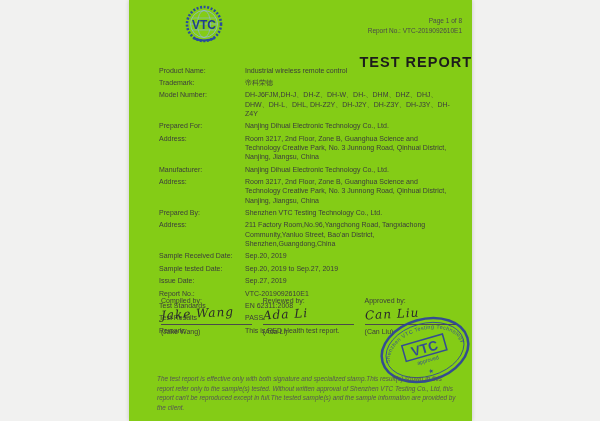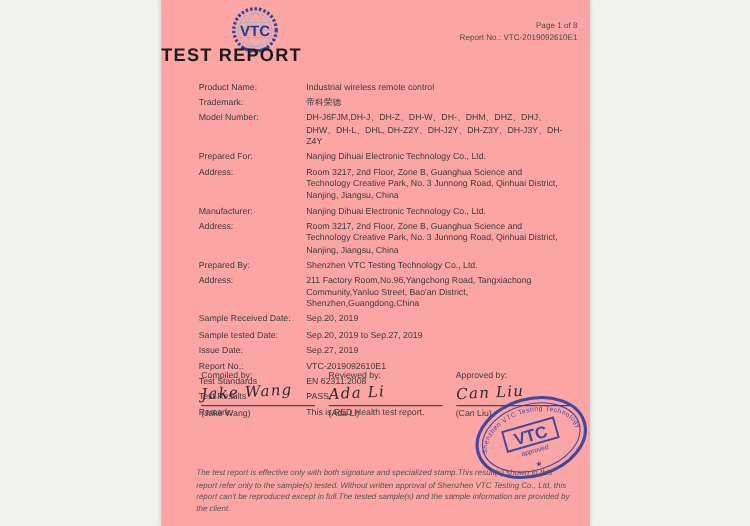--- a/index.html
+++ b/index.html
@@ -4,31 +4,31 @@
 <style>
   html,body{margin:0;padding:0;}
   body{
     width:600px;height:421px;overflow:hidden;
     background:#f1f1f0;
     font-family:"Liberation Sans","DejaVu Sans",sans-serif;
     position:relative;
   }
   .page{
     position:absolute;left:129px;top:0;width:343px;height:421px;
-    background:#fca5a5;
+    background:#84cc16;
     box-shadow:0 0 4px rgba(0,0,0,0.18);
   }
   
   .logo{position:absolute;left:54px;top:4px;width:42px;height:42px;}
   .header-right{
     position:absolute;right:10px;top:16px;text-align:right;
     font-size:6.5px;color:#4a4a4a;line-height:1.5;
   }
   .report-title{
-    position:absolute;top:37px;left:0;width:100%;text-align:left;
+    position:absolute;top:54px;left:0;width:100%;text-align:right;
     font-size:14.5px;font-weight:bold;color:#1c1c1c;letter-spacing:1px;
   }
   
   .fields{
     position:absolute;top:64px;left:30px;right:14px;
   }
   .field-row{display:flex;padding:1.6px 0;}
   .field-label{
     width:86px;flex:none;font-size:7px;color:#3c3c3c;line-height:1.32;
   }

